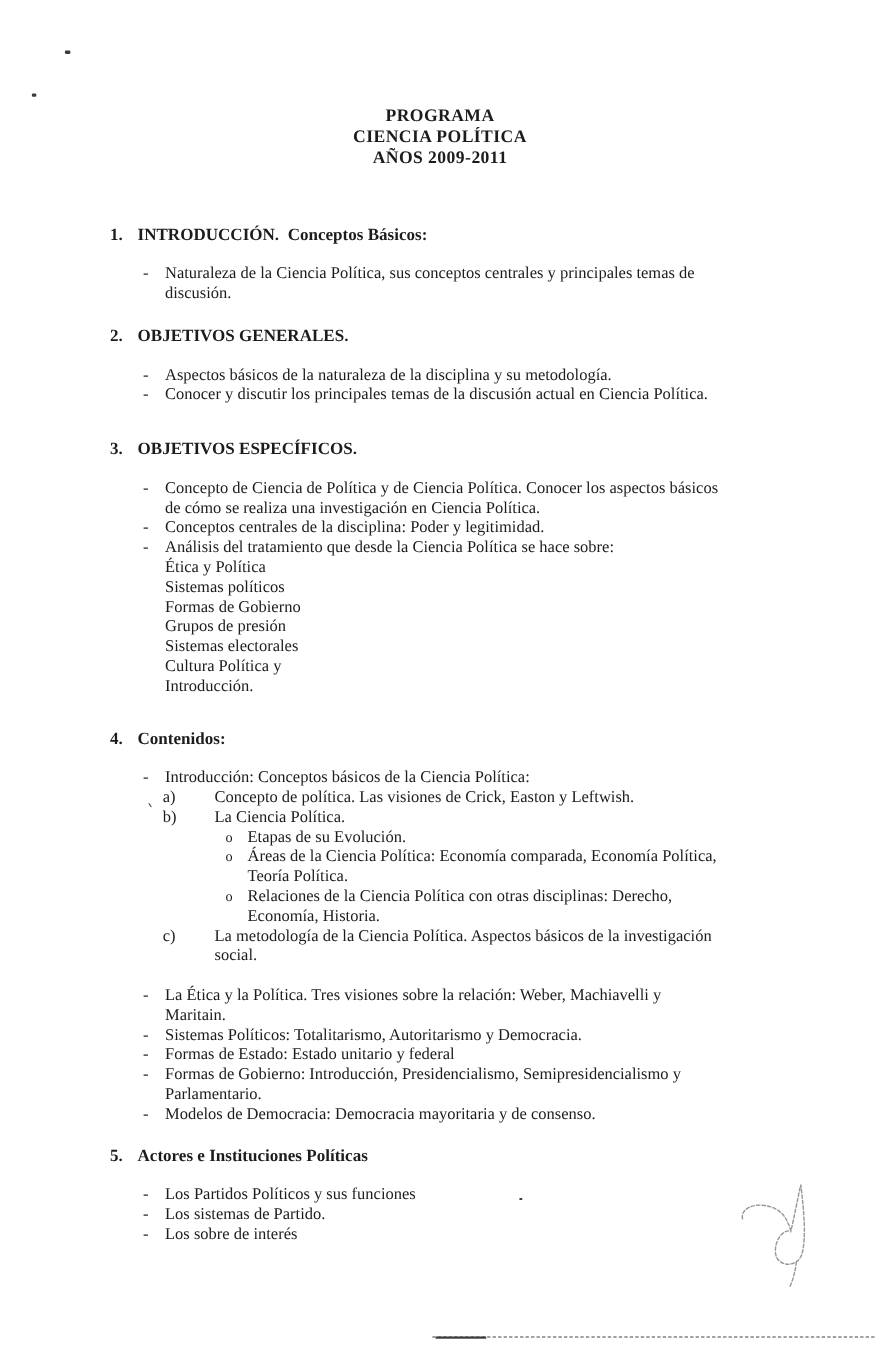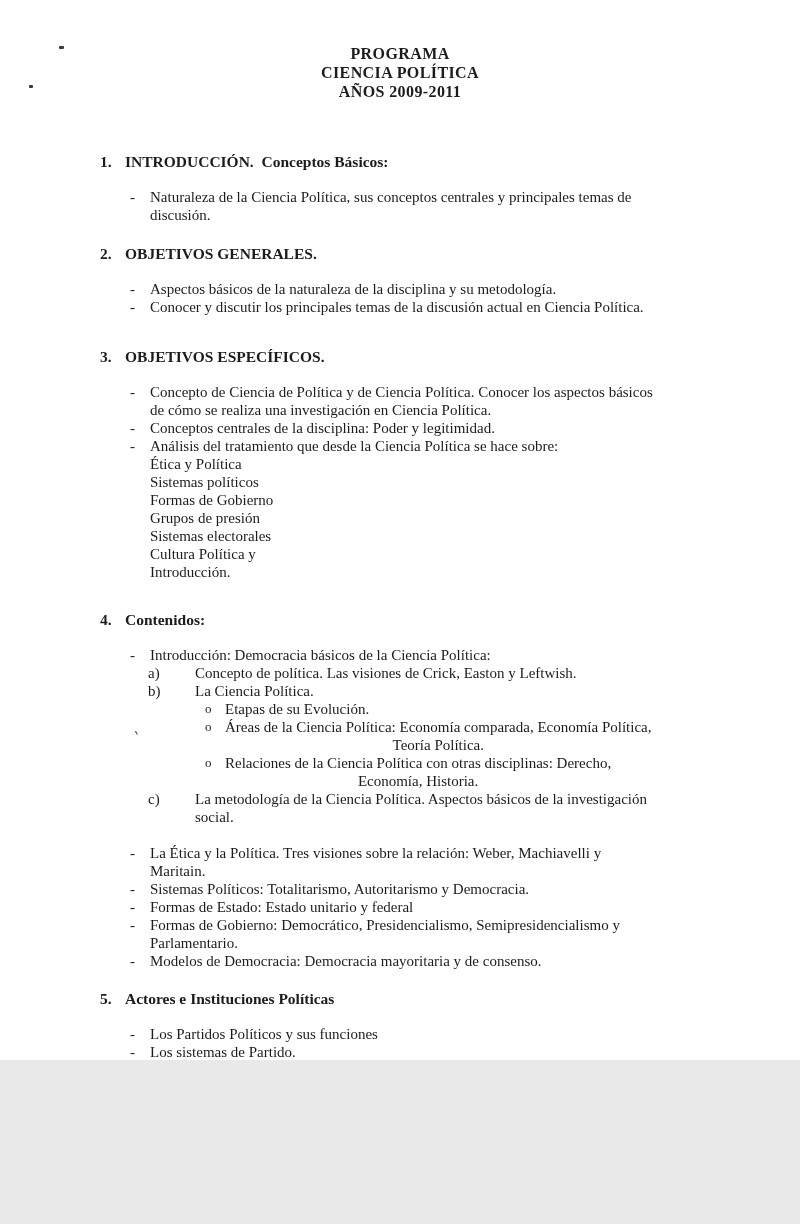--- a/index.html
+++ b/index.html
@@ -3,28 +3,28 @@
 <meta charset="utf-8">
 <style>
   html, body {
     margin: 0;
     padding: 0;
     background: #e9e9e9;
   }
   .page {
     position: relative;
     width: 800px;
-    height: 1060px;
+    height: 1224px;
     margin: 0 auto;
     background: #ffffff;
     overflow: hidden;
     font-family: "Liberation Serif", "DejaVu Serif", serif;
     color: #1c1c1c;
     box-sizing: border-box;
-    padding-top: 44px;
+    padding-top: 96px;
   }
   
   .doc-title {
     text-align: center;
     font-weight: bold;
     font-size: 16px;
     line-height: 19px;
     letter-spacing: 0.4px;
   }
   
@@ -57,21 +57,21 @@
   .row.dash   { padding-left: 130px; }
   .row.dash .marker   { width: 20px; }
   .row.plain  { padding-left: 150px; }
   .row.letter { padding-left: 148px; }
   .row.letter .marker { width: 47px; }
   .row.circle { padding-left: 205px; }
   .row.circle .marker { width: 20px; font-size: 13px; }
   .row.gap { margin-top: 18px; }
   .text-col { max-width: 548px; }
   .row.letter .text-col { max-width: 500px; }
-  .row.circle .text-col { max-width: 470px; text-align: center; }
+  .row.circle .text-col { max-width: 470px; }
   .line { white-space: nowrap; }
   
   .speck {
     position: absolute;
     background: #3a3a3a;
     border-radius: 1px;
   }
   .tick-mark {
     position: absolute;
     left: 132px;
@@ -207,21 +207,21 @@
         </div>
       </div>
       <div class="section s-3">
         <div class="heading-row">
           <span class="num">4.</span>
           <span class="heading-text">Contenidos:</span>
         </div>
         <div class="row dash">
           <span class="marker">-</span>
           <div class="text-col">
-            <div class="line">Introducción: Democracia básicos de la Ciencia Política:</div>
+            <div class="line">Introducción: Conceptos básicos de la Ciencia Política:</div>
           </div>
         </div>
         <div class="row letter">
           <span class="marker">a)</span>
           <div class="text-col">
             <div class="line">Concepto de política. Las visiones de Crick, Easton y Leftwish.</div>
           </div>
         </div>
         <div class="row letter">
           <span class="marker">b)</span>
@@ -271,21 +271,21 @@
         </div>
         <div class="row dash">
           <span class="marker">-</span>
           <div class="text-col">
             <div class="line">Formas de Estado: Estado unitario y federal</div>
           </div>
         </div>
         <div class="row dash">
           <span class="marker">-</span>
           <div class="text-col">
-            <div class="line">Formas de Gobierno: Democrático, Presidencialismo, Semipresidencialismo y</div>
+            <div class="line">Formas de Gobierno: Introducción, Presidencialismo, Semipresidencialismo y</div>
             <div class="line">Parlamentario.</div>
           </div>
         </div>
         <div class="row dash">
           <span class="marker">-</span>
           <div class="text-col">
             <div class="line">Modelos de Democracia: Democracia mayoritaria y de consenso.</div>
           </div>
         </div>
       </div>

